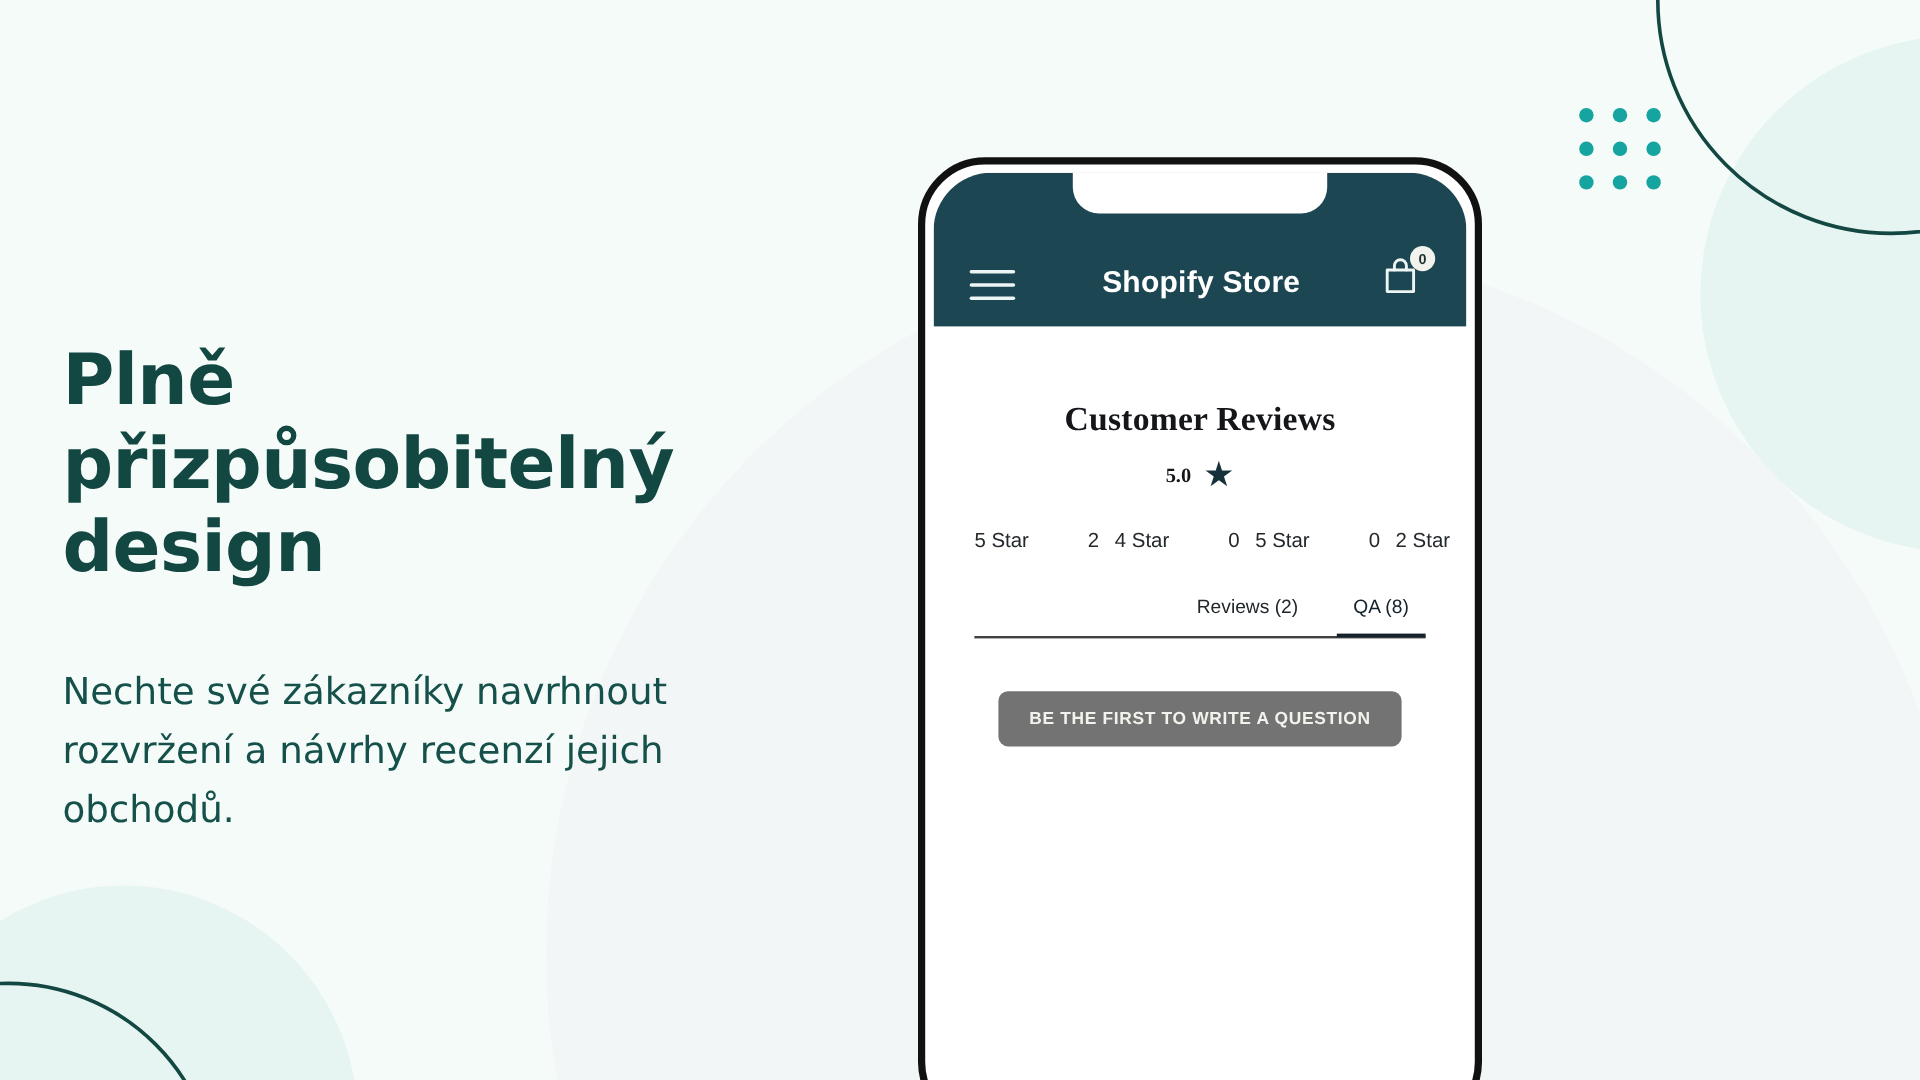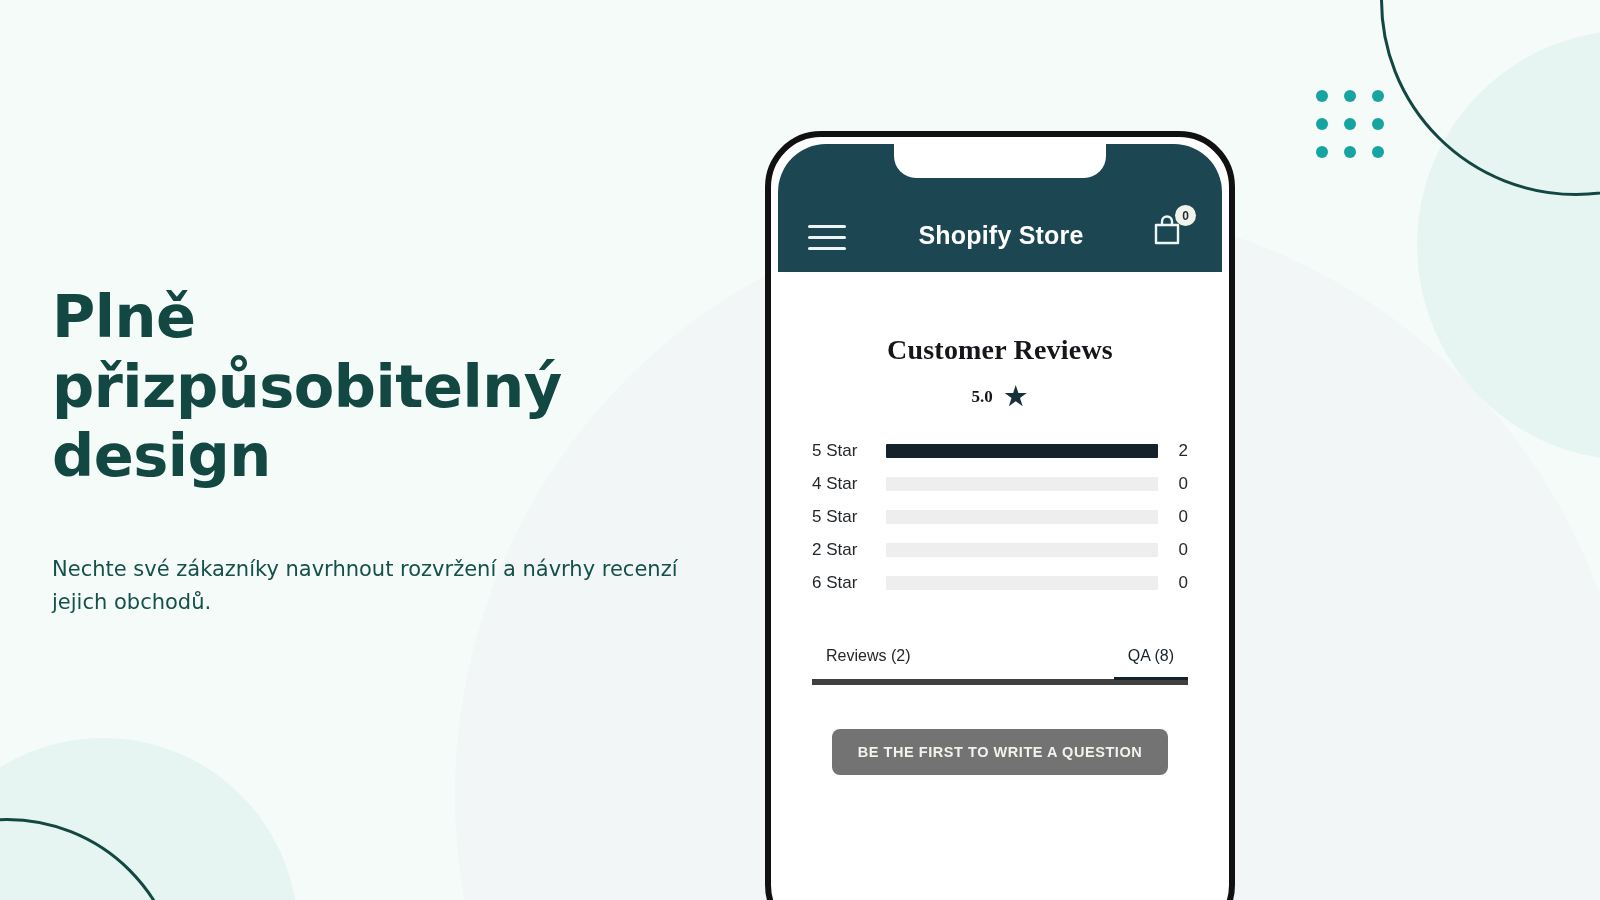--- a/index.html
+++ b/index.html
@@ -101,21 +101,21 @@
     font-size: 59px;
     line-height: 1.18;
     font-weight: 700;
     letter-spacing: -0.5px;
     color: #134742;
     font-family: "DejaVu Sans", sans-serif;
   }
   .subcopy {
     margin: 0;
     padding-top: 62px;
-    font-size: 21px;
+    font-size: 31px;
     line-height: 1.58;
     font-weight: 400;
     color: #16504a;
     font-family: "DejaVu Sans", sans-serif;
   }
 
   
   .phone {
     position: absolute;
     left: 765px;
@@ -242,21 +242,21 @@
     margin: 0;
     margin-top: 18px;
     text-align: center;
     font-size: 17px;
     color: #3b4146;
   }
 
   .bars {
     margin-top: 30px;
     display: flex;
-    flex-direction: column;
+    flex-direction: row;
     gap: 13px;
   }
   .bar-row {
     display: flex;
     align-items: center;
     gap: 12px;
   }
   .bar-label {
     width: 62px;
     font-size: 17px;
@@ -276,25 +276,25 @@
   }
   .bar-count {
     width: 18px;
     text-align: right;
     font-size: 17px;
     color: #23282c;
   }
 
   
   .tabs {
-    margin-top: 48px;
-    display: flex;
-    justify-content: space-between;
+    margin-top: 31px;
+    display: flex;
+    justify-content: flex-end;
     gap: 18px;
-    border-bottom: 6px solid #404040;
+    border-bottom: 2px solid #404040;
   }
   .tab {
     padding: 6px 14px 12px 14px;
     font-size: 16px;
     color: #22272b;
     cursor: pointer;
     border-bottom: 3px solid transparent;
     margin-bottom: -1px;
   }
   .tab.active {

